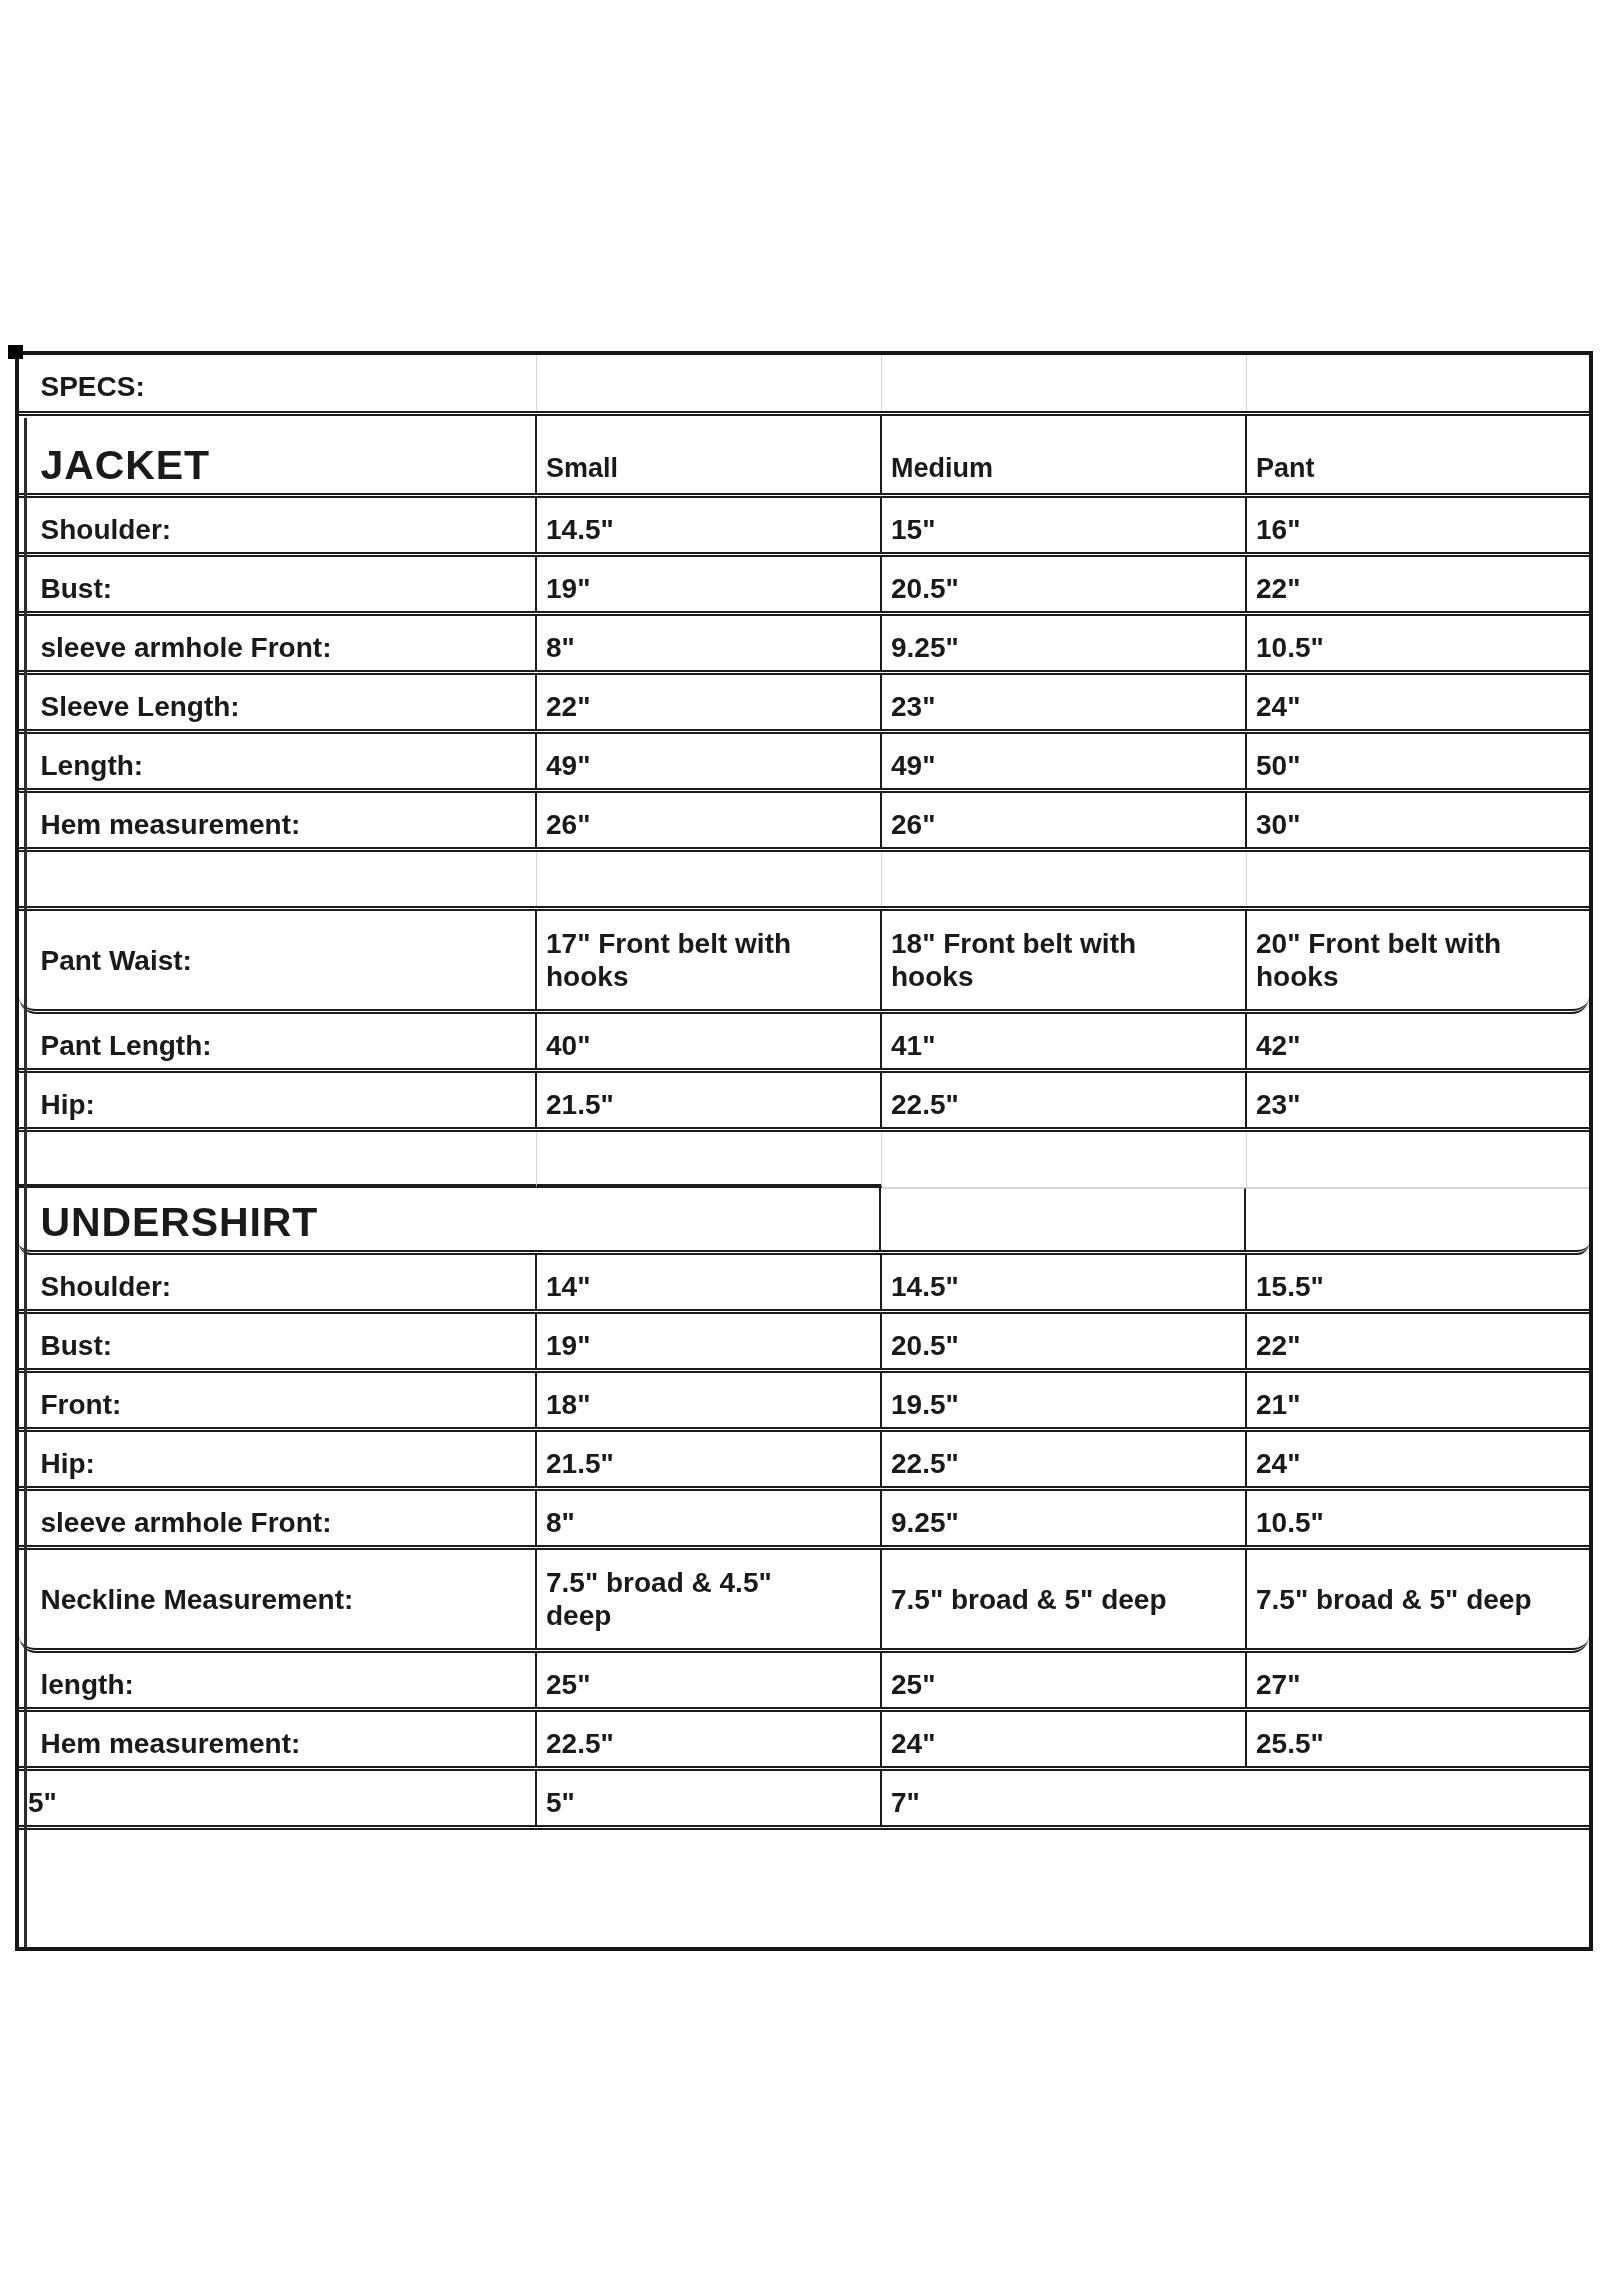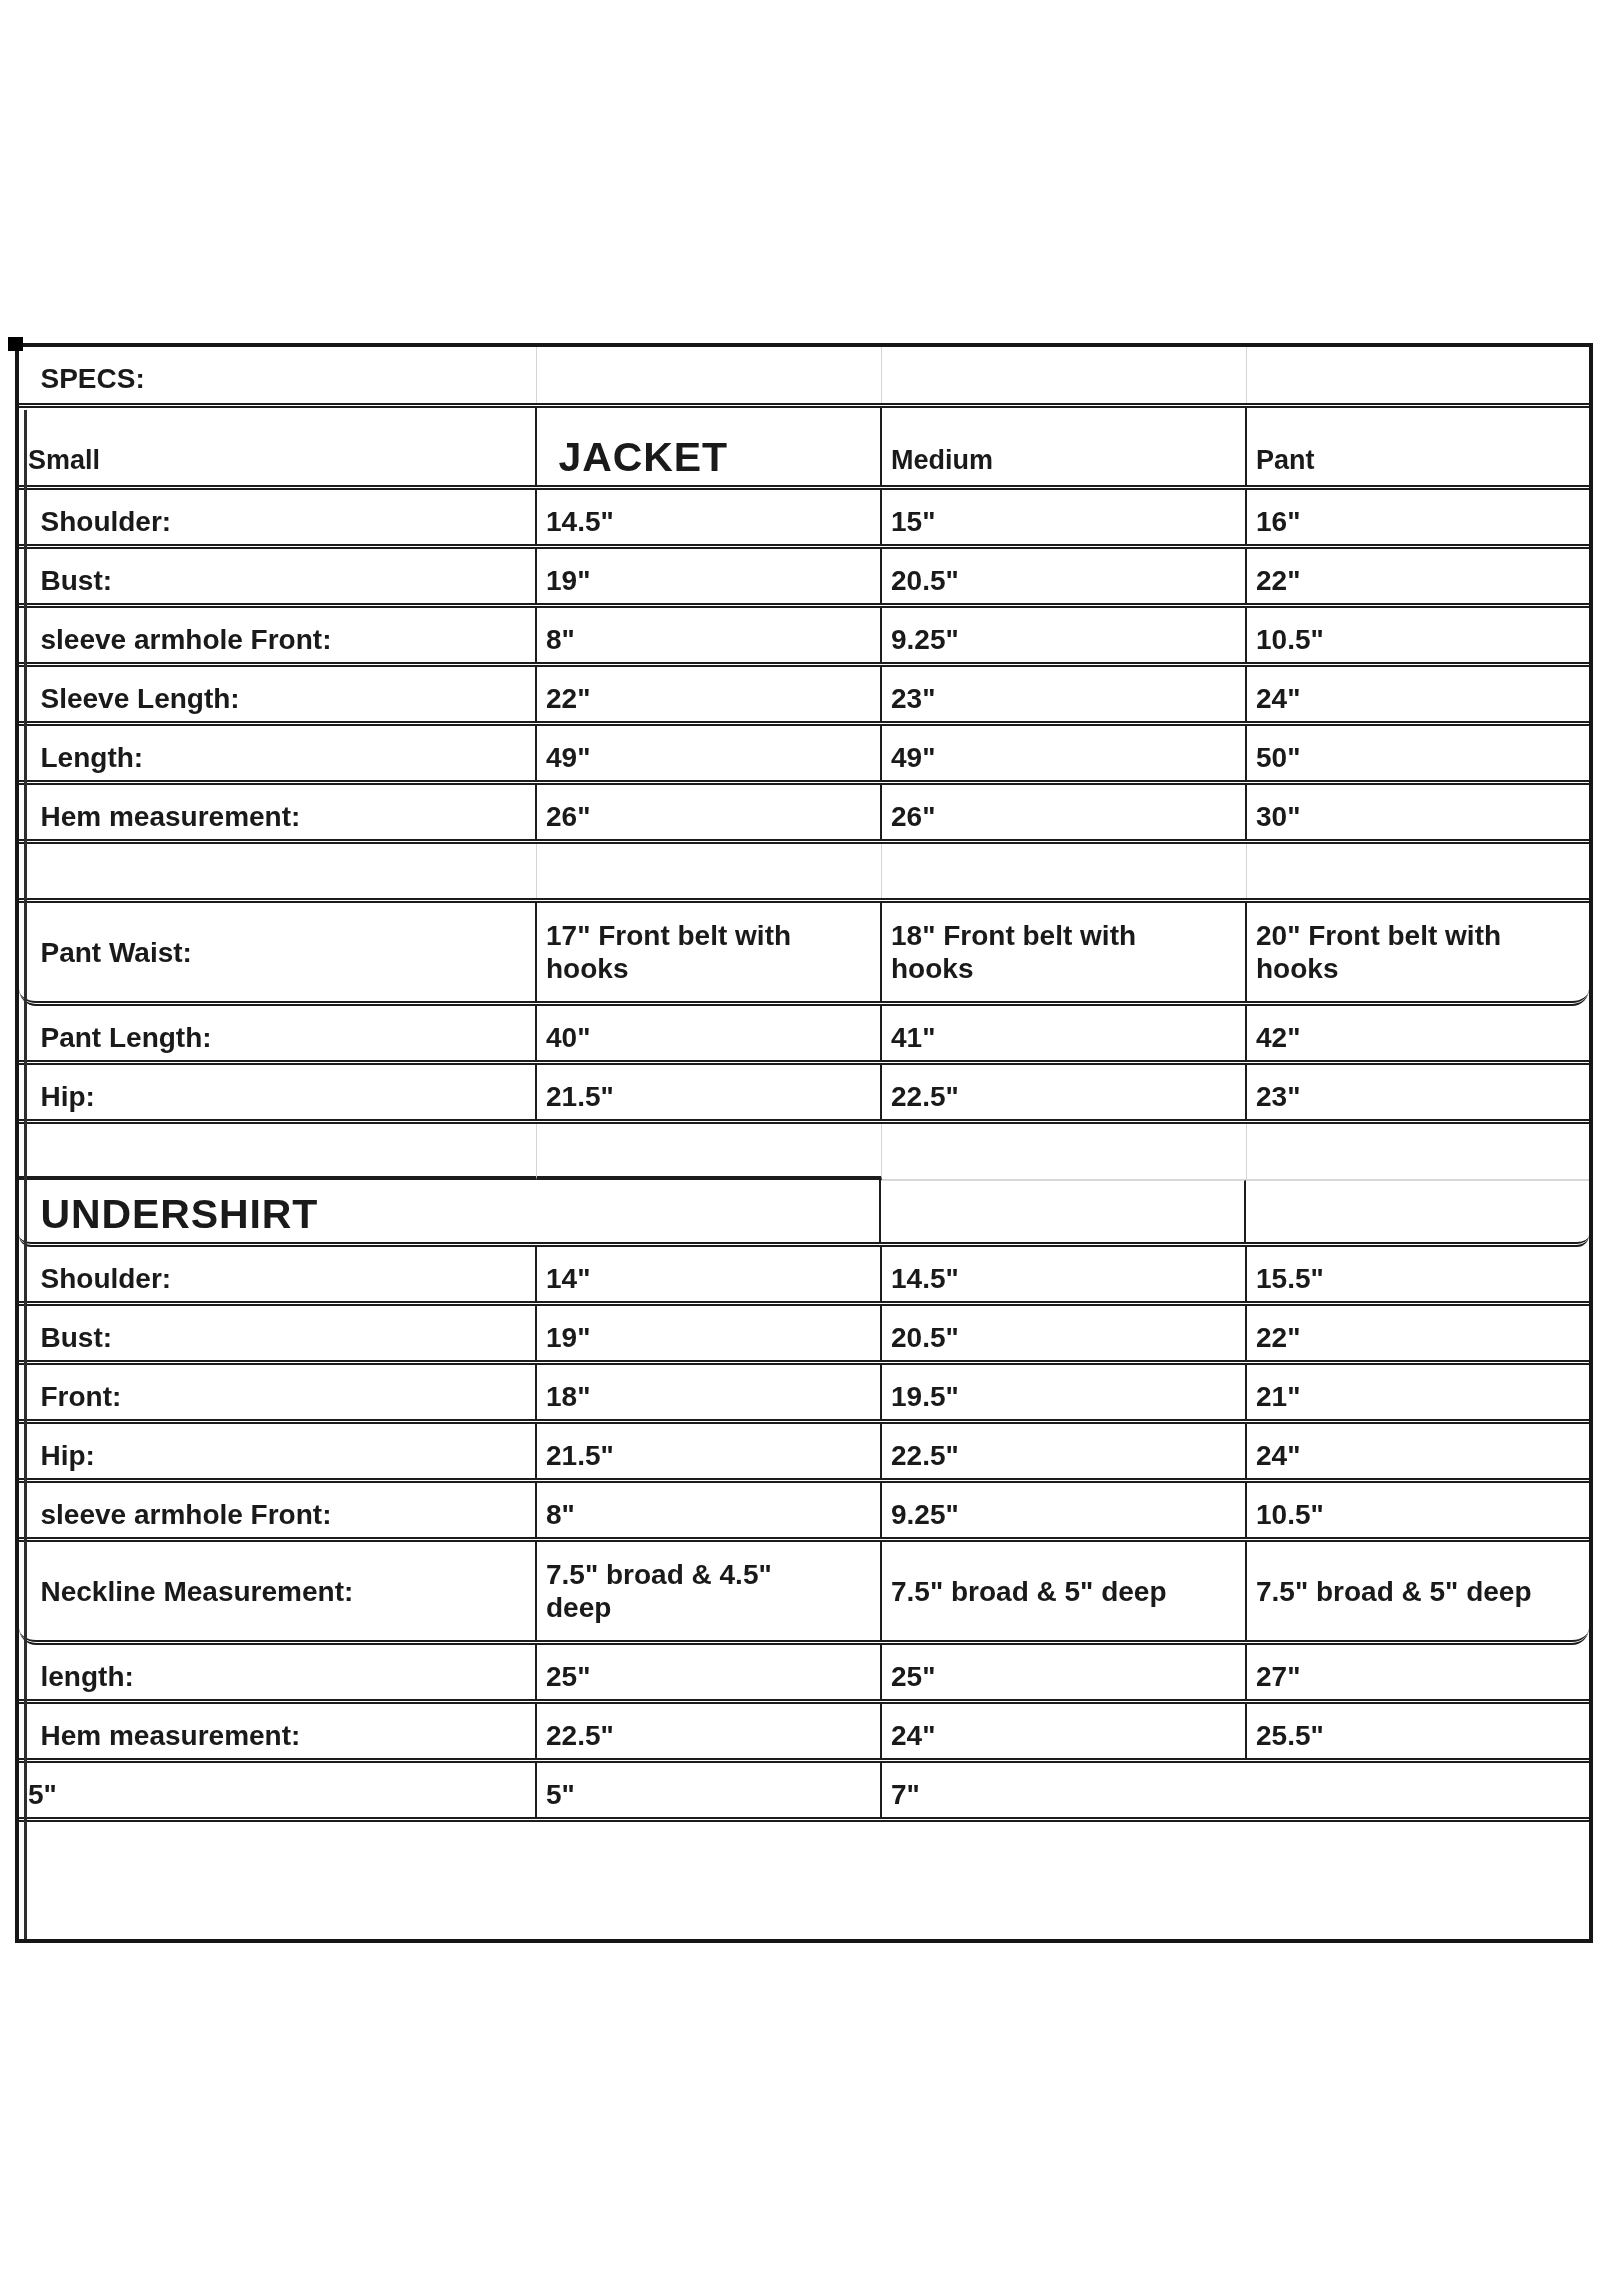--- a/index.html
+++ b/index.html
@@ -6,21 +6,21 @@
   #canvas{
     position:relative;
     width:1605px;height:2293px;
     background:#ffffff;
     font-family:"Liberation Sans","DejaVu Sans",sans-serif;
     overflow:hidden;
   }
   
   #spec-table{
     position:absolute;
-    left:15px;top:343px;
+    left:15px;top:351px;
     width:1578px;height:1600px;
     box-sizing:border-box;
     border:4.5px solid #161616;
     background:#ffffff;
     display:flex;flex-direction:column;
   }
   
   #spec-table::before{
     content:"";position:absolute;left:5.4px;top:63px;bottom:0;width:2.7px;
     background:#2e2e2e;
@@ -80,22 +80,22 @@
   <div id="spec-table">
 
     <div class="row r-specs">
       <div class="cell label specs lt">SPECS:</div>
       <div class="cell lt"></div>
       <div class="cell lt"></div>
       <div class="cell lt last"></div>
     </div>
 
     <div class="row r-hdr">
+      <div class="cell label section-title">JACKET</div>
       <div class="cell size-hdr">Small</div>
-      <div class="cell label section-title">JACKET</div>
       <div class="cell size-hdr">Medium</div>
       <div class="cell size-hdr last">Pant</div>
     </div>
 
     <div class="row r-std">
       <div class="cell label">Shoulder:</div>
       <div class="cell">14.5"</div>
       <div class="cell">15"</div>
       <div class="cell last">16"</div>
     </div>

